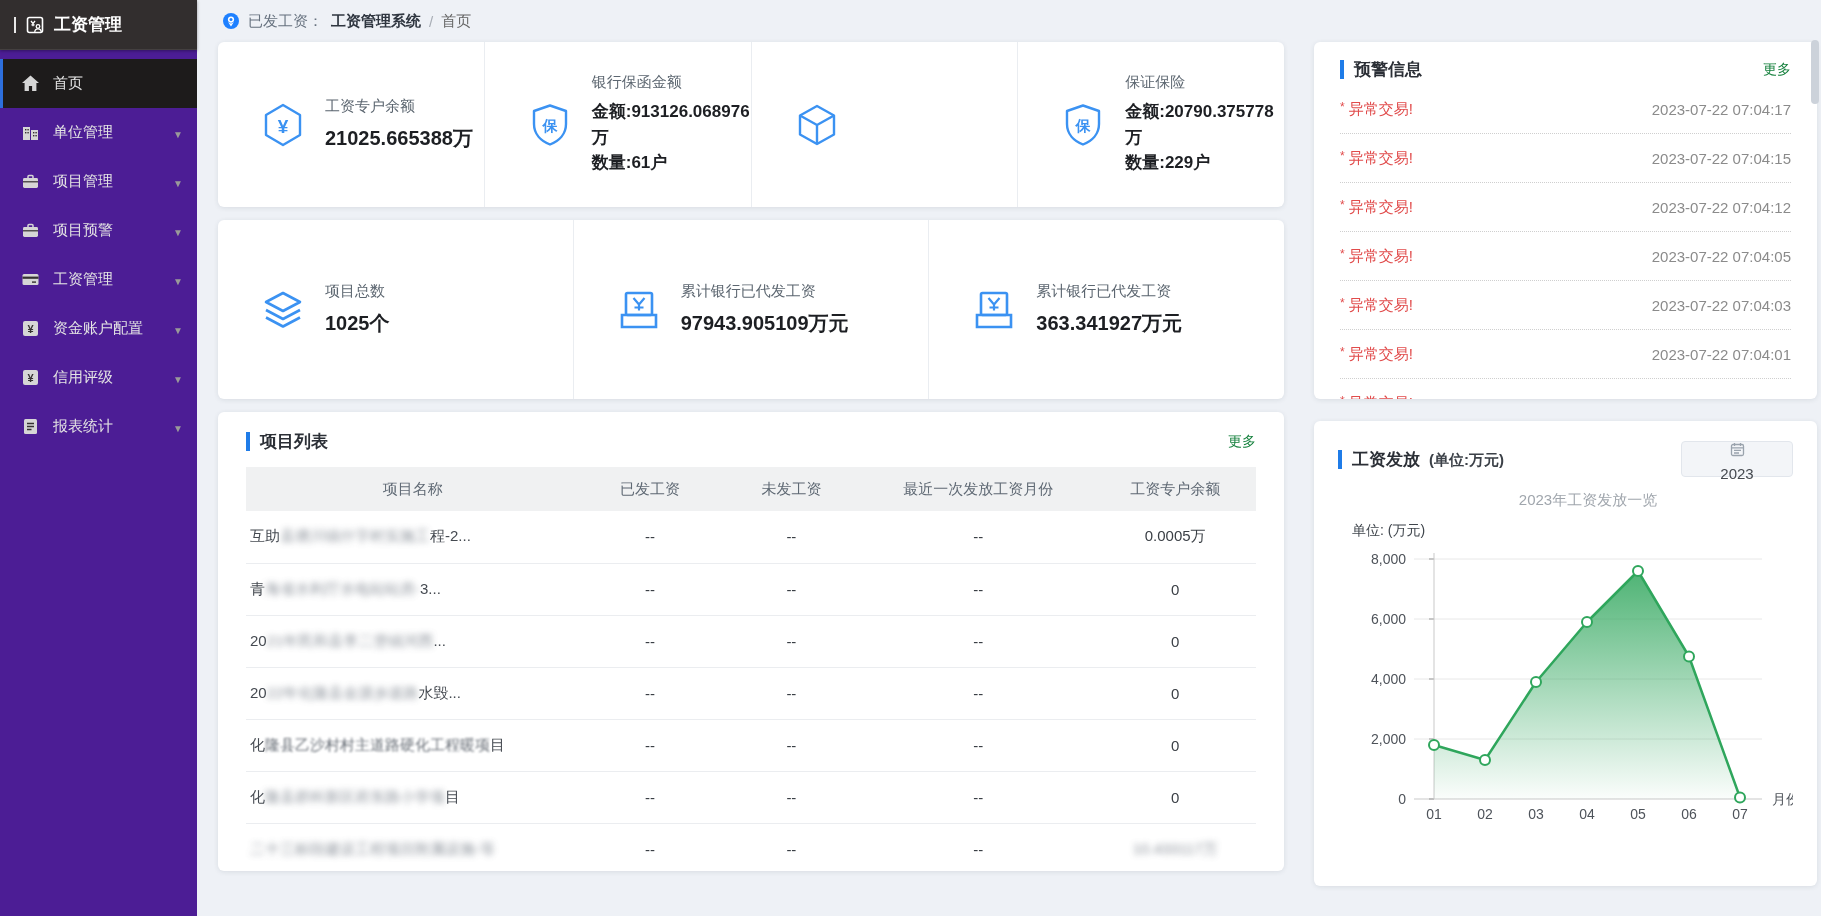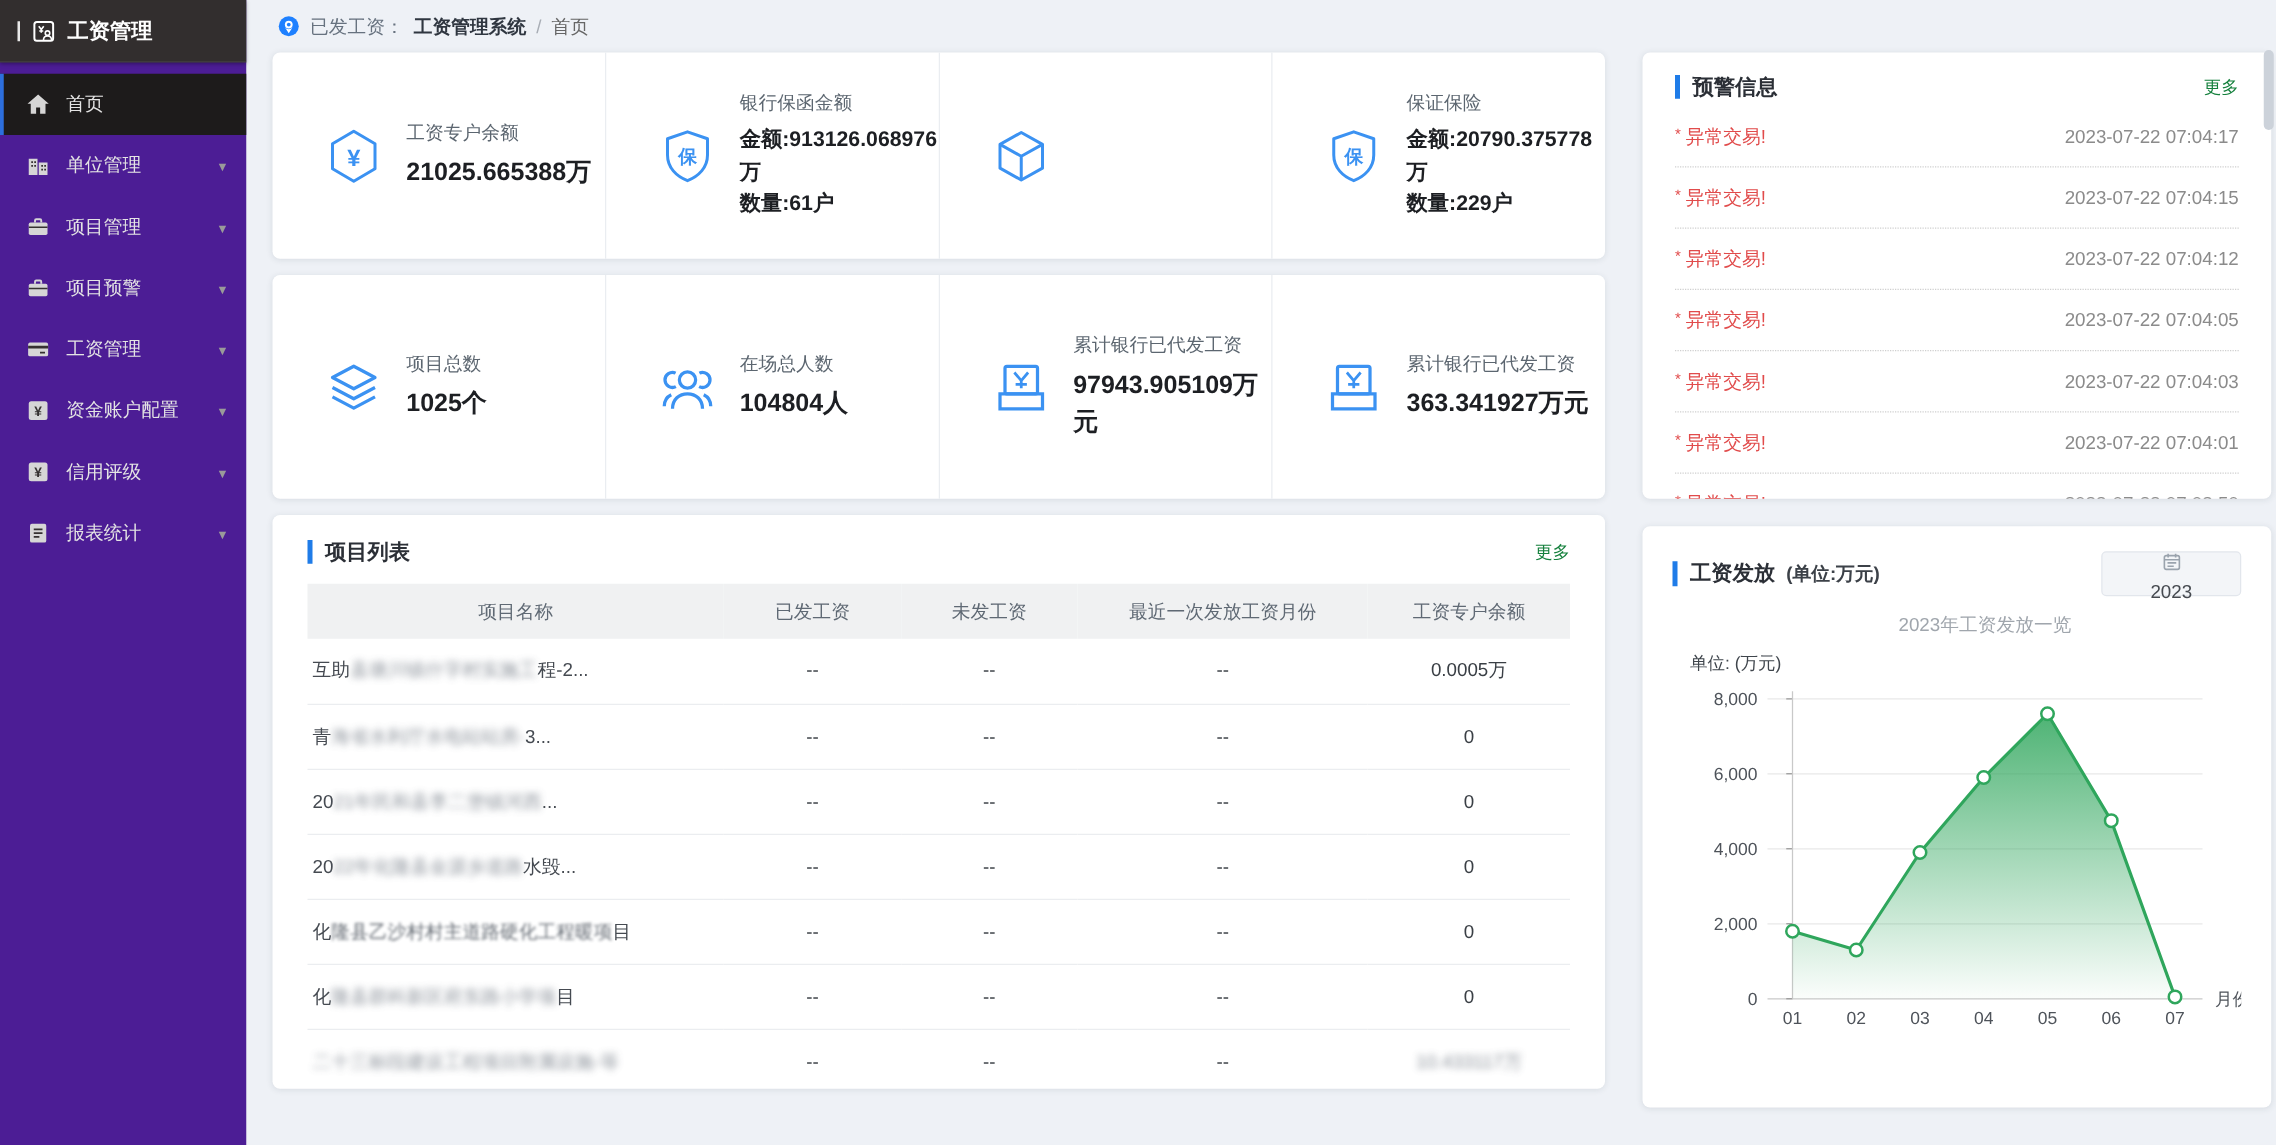--- a/index.html
+++ b/index.html
@@ -257,32 +257,20 @@
       <section class="panel stats r2" id="stats2">
           <div class="stat-cell">
             <span class="stat-icon"><svg width="46" height="46" viewBox="0 0 46 46" fill="none" stroke="#3b92f2" stroke-width="2.6" stroke-linejoin="round">
                 <path d="M23 6 L40 15 L23 24 L6 15 Z"></path>
                 <path d="M6 23 L23 32 L40 23"></path>
                 <path d="M6 30.5 L23 39.5 L40 30.5"></path>
               </svg></span>
       <div class="stat-lines">
               <div class="stat-label">项目总数</div>
               <div class="stat-line big">1025个</div>
-            </div>
-          </div>
-          <div class="stat-cell">
-            <span class="stat-icon"><svg width="46" height="46" viewBox="0 0 46 46" fill="none" stroke="#3b92f2" stroke-width="2.6">
-                <circle cx="23" cy="17" r="6.5"></circle>
-                <path d="M11 40 c0-7.5 5.3-12 12-12 s12 4.5 12 12"></path>
-                <path d="M13.5 11.5 a6 6 0 1 0 .2 10.8 M10 28.8 c-3.4 1.7-5.6 5-5.6 9.2"></path>
-                <path d="M32.5 11.5 a6 6 0 1 1 -.2 10.8 M36 28.8 c3.4 1.7 5.6 5 5.6 9.2"></path>
-              </svg></span>
-      <div class="stat-lines">
-              <div class="stat-label">在场总人数</div>
-              <div class="stat-line big">104804人</div>
             </div>
           </div>
           <div class="stat-cell">
             <span class="stat-icon"><svg width="46" height="46" viewBox="0 0 46 46" fill="none" stroke="#3b92f2" stroke-width="2.6">
                 <rect x="10" y="6" width="26" height="22" rx="1.5"></rect>
                 <path d="M6 28 h34 v12 H6 Z"></path>
                 <path d="M17.5 11 l5.5 6.5 5.5-6.5 M23 17.5 v6 M18.5 20.5 h9" stroke-width="2.2"></path>
               </svg></span>
       <div class="stat-lines">
               <div class="stat-label">累计银行已代发工资</div>

